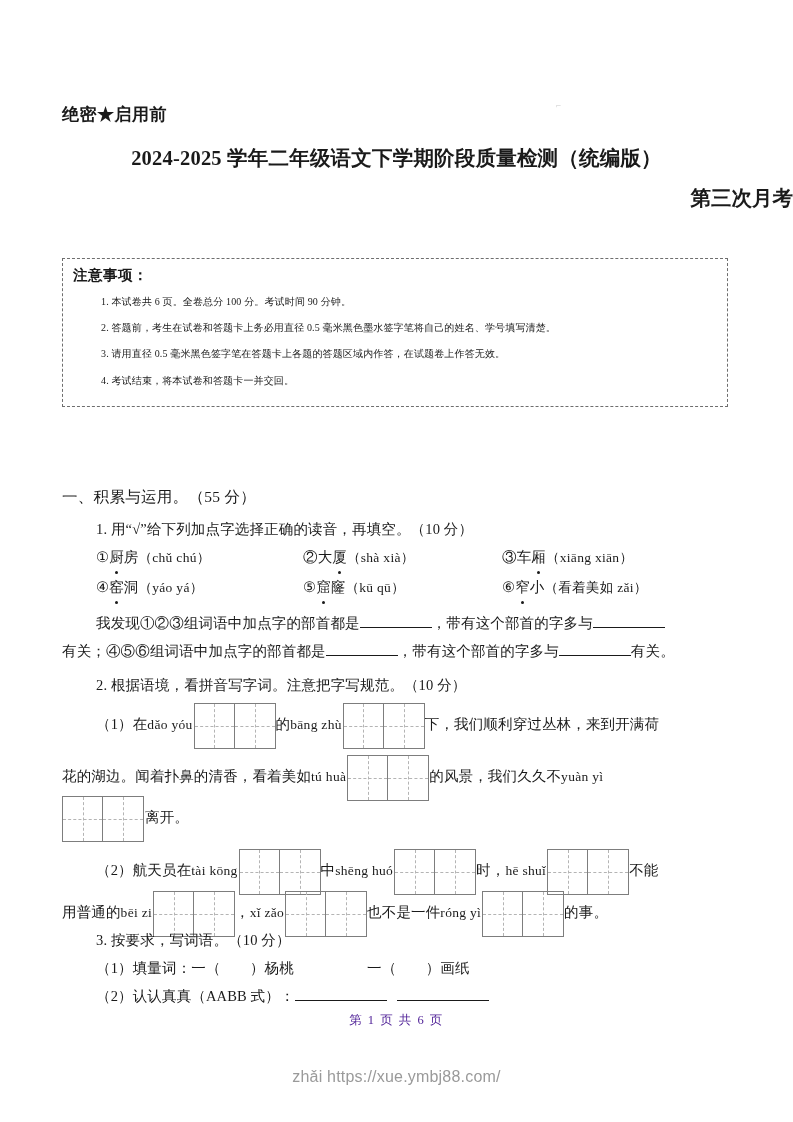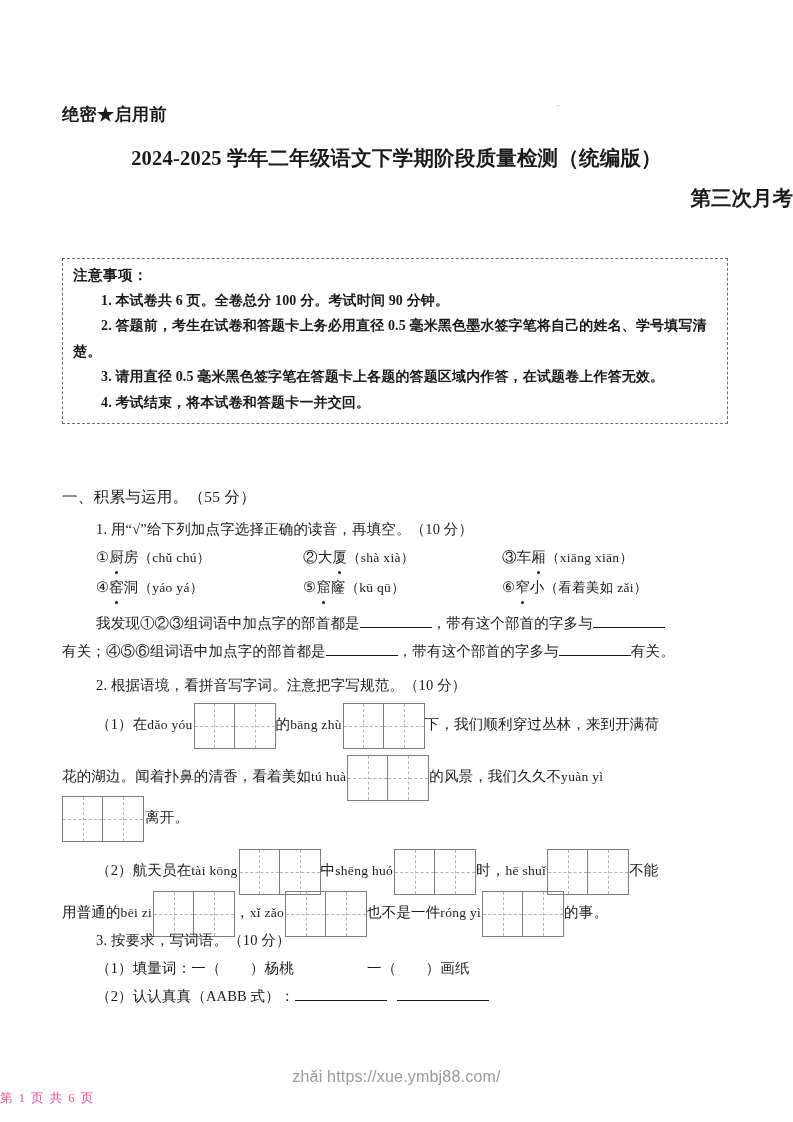--- a/index.html
+++ b/index.html
@@ -67,26 +67,25 @@
     box-sizing: border-box;
     padding: 7px 10px 8px 10px;
   }
   .notice-title {
     font-size: 14.5px;
     font-weight: bold;
     margin: 0 0 3px 0;
     letter-spacing: 0.5px;
   }
   .notice-item {
-    font-size: 14px;
+    font-size: 10px;
     line-height: 1.82;
-    margin: 0;
+    margin: 8px;
     text-indent: 2em;
     letter-spacing: 0.15px;
-    font-weight: bold;
   }
 
   
   .sec-heading {
     position: absolute;
     left: 62px;
     top: 487px;
     font-size: 15.5px;
     font-weight: normal;
     letter-spacing: 0.3px;
@@ -159,23 +158,24 @@
     position: absolute;
     top: 0; bottom: 0;
     left: 50%;
     border-left: 1px dashed #b4b4b4;
   }
 
   
   .page-num {
     position: absolute;
     left: 0; right: 0;
-    top: 1090px;
+    top: 1012px;
+    text-align: center;
     font-size: 12.5px;
-    color: #ec4899;
+    color: #4c1d95;
     letter-spacing: 1.5px;
   }
   .watermark {
     position: absolute;
     left: 0; right: 0;
     top: 1068px;
     text-align: center;
     font-size: 16px;
     color: #9a9a9a;
     font-family: "Liberation Sans", "DejaVu Sans", sans-serif;

